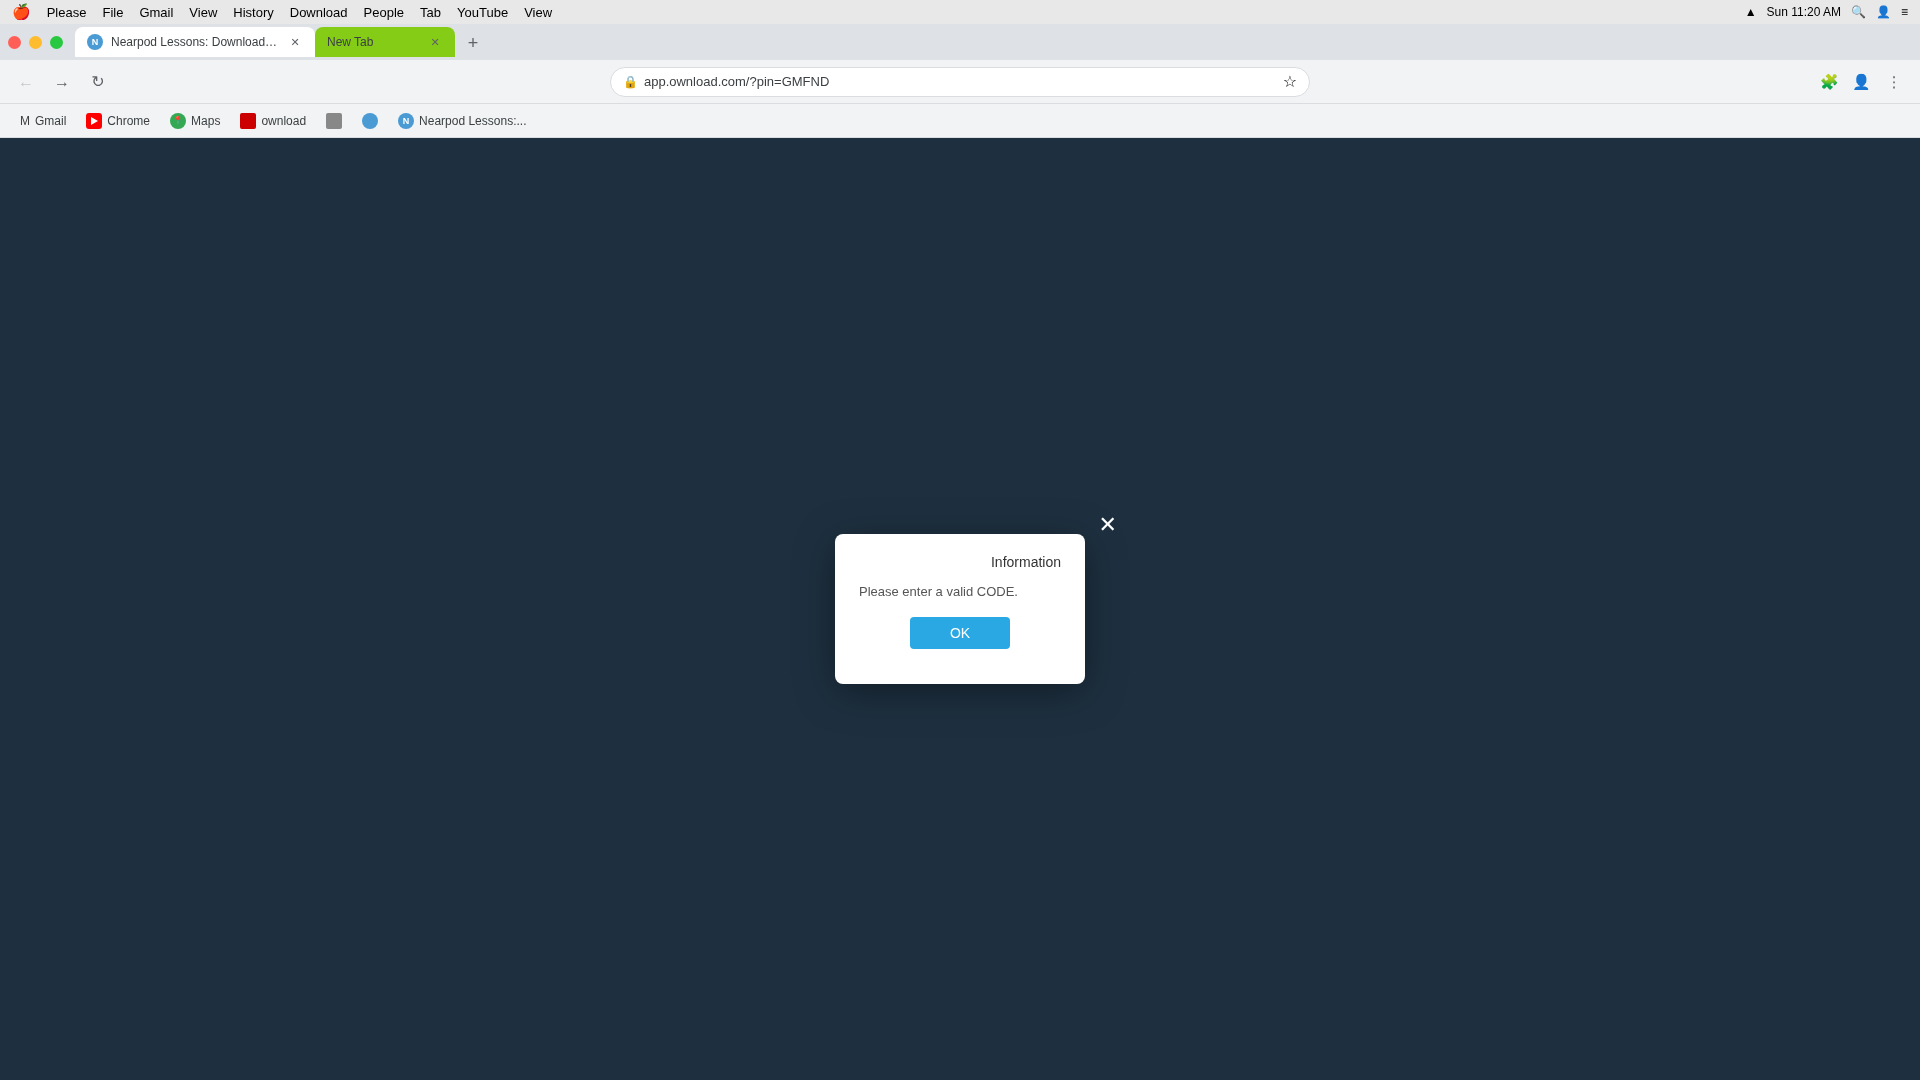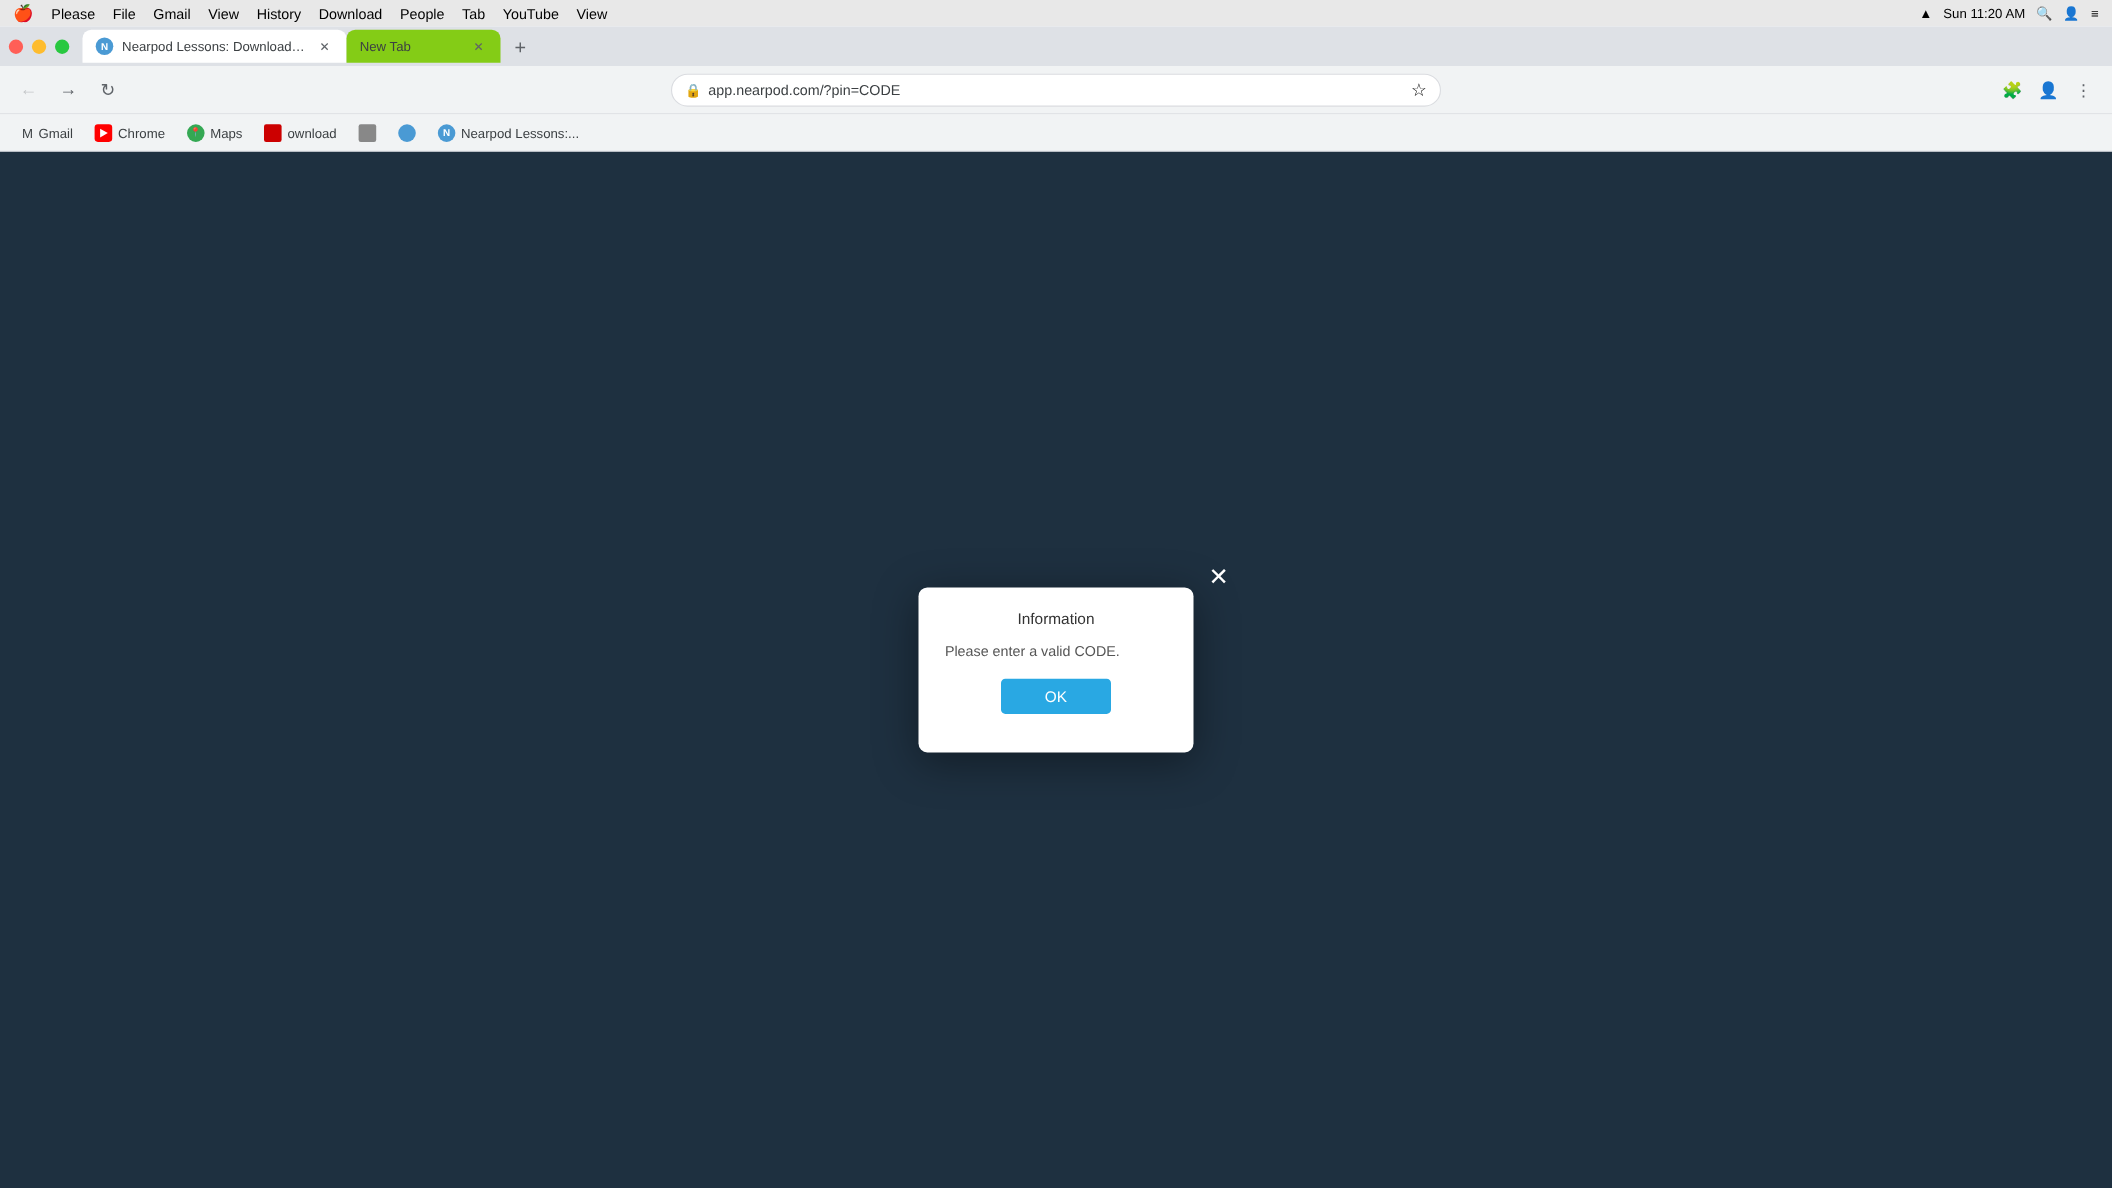--- a/index.html
+++ b/index.html
@@ -230,21 +230,21 @@
       color: #ffffff;
       font-size: 22px;
       cursor: pointer;
       font-weight: 300;
       line-height: 1;
     }
     .dialog-title {
       font-size: 14px;
       font-weight: 500;
       color: #333;
-      text-align: center;
+      text-align: right;
       margin-bottom: 14px;
     }
     .dialog-message {
       font-size: 13px;
       color: #555;
       text-align: left;
       margin-bottom: 18px;
     }
     .dialog-ok-btn {
       display: block;
@@ -353,21 +353,21 @@
     <div class="new-tab-btn">+</div>
   </div>
 </div>
 
 <div class="address-bar-row">
   <div class="nav-btn disabled">←</div>
   <div class="nav-btn">→</div>
   <div class="nav-btn">↻</div>
   <div class="address-box">
     <span class="lock-icon">🔒</span>
-    <span class="address-text">app.nearpod.com/?pin=CODE</span>
+    <span class="address-text">app.ownload.com/?pin=GMFND</span>
     <div class="address-right-icons">
       <span>☆</span>
     </div>
   </div>
   <div class="chrome-right-icons">
     <div class="icon-btn">🧩</div>
     <div class="icon-btn">👤</div>
     <div class="icon-btn">⋮</div>
   </div>
 </div>

